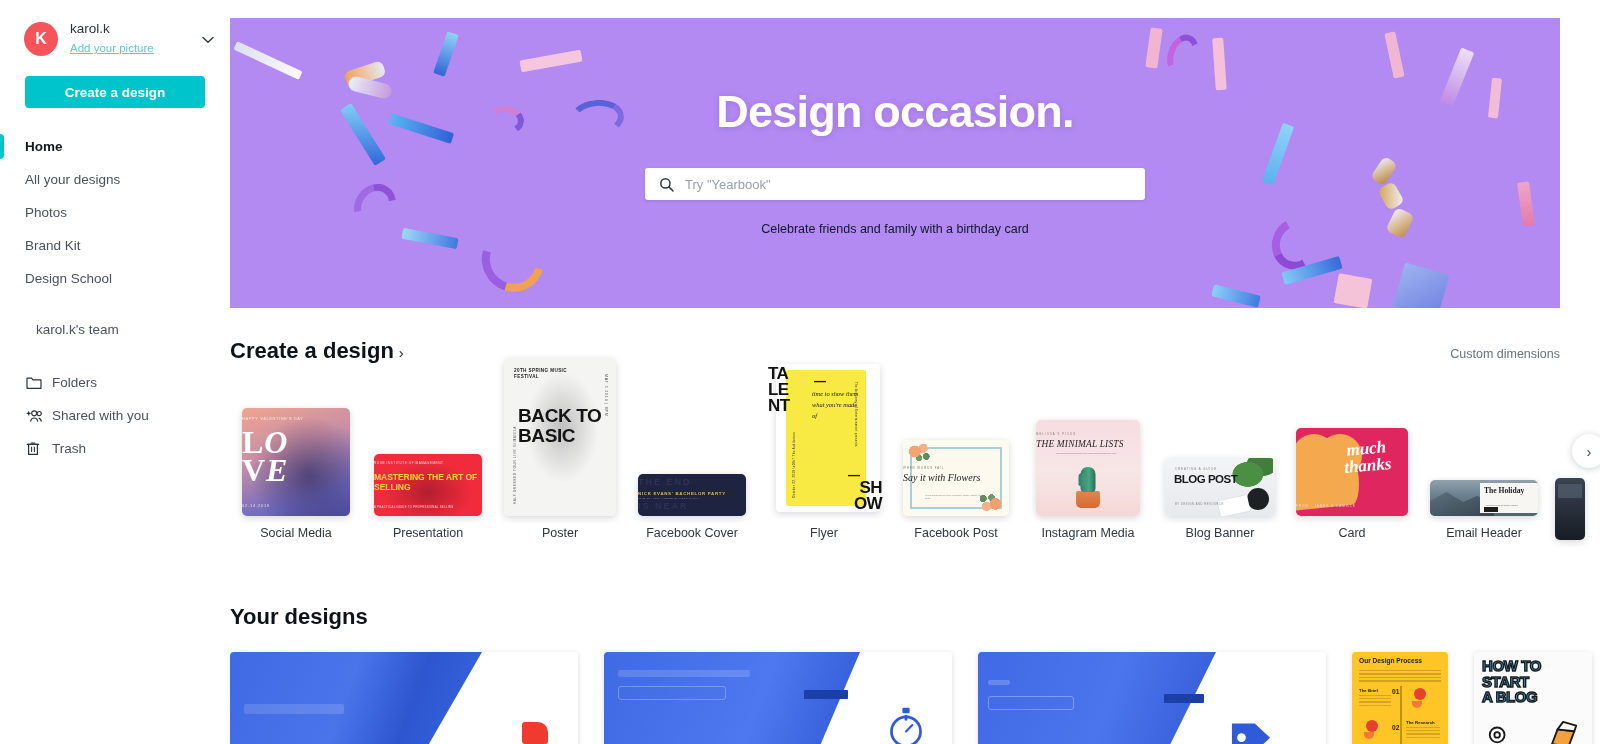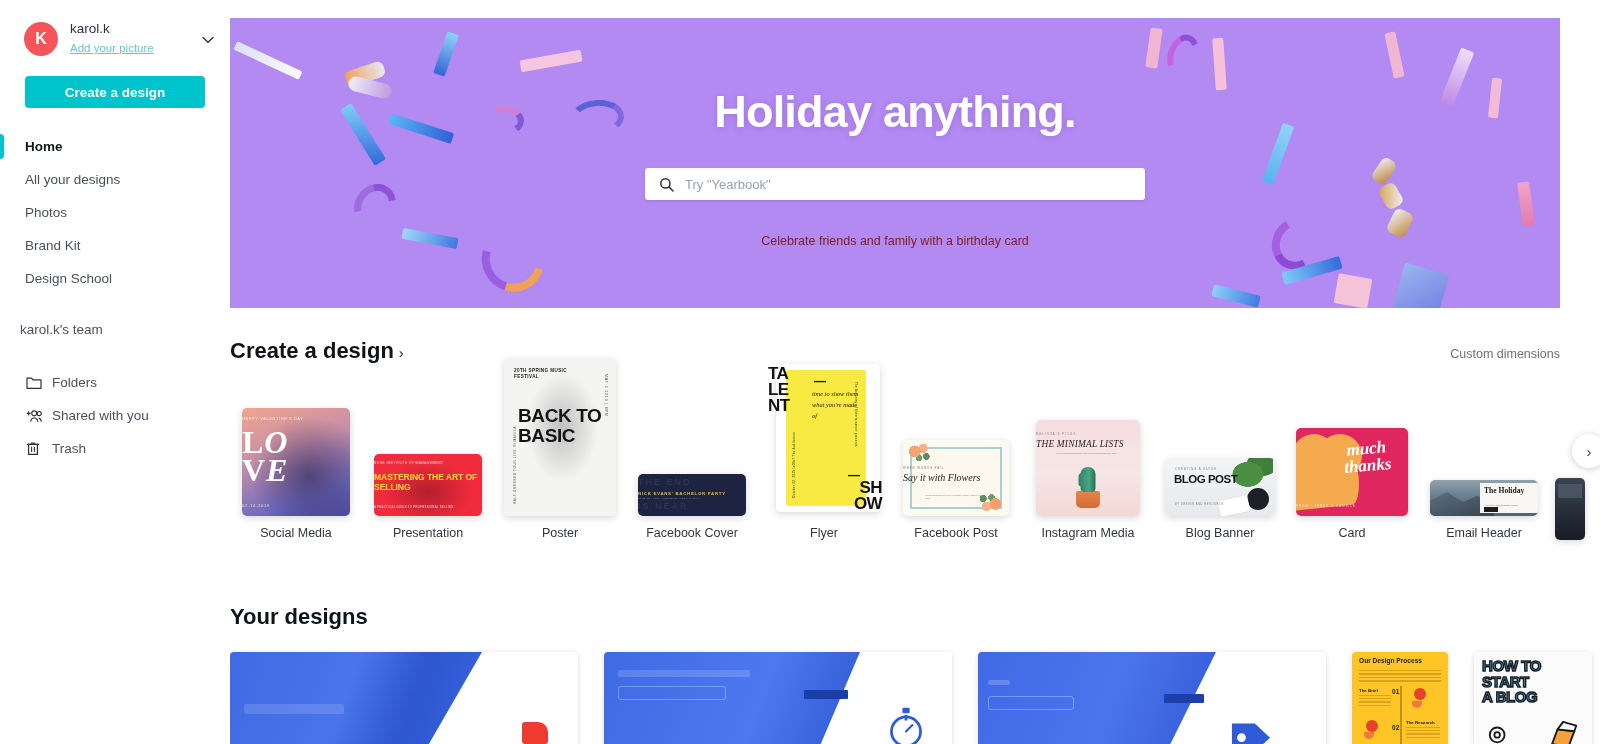--- a/index.html
+++ b/index.html
@@ -44,21 +44,21 @@
     height: 33px; display: flex; align-items: center;
     padding-left: 25px; font-size: 13.5px; color: #4a515c;
     position: relative; cursor: pointer;
   }
   .nav-item.active { font-weight: 700; color: #13181f; }
   .nav-item.active::before {
     content: ""; position: absolute; left: -4px; top: 4px;
     width: 8px; height: 25px; border-radius: 4px; background: #00c4cc;
   }
   .nav-gap { height: 19px; }
-  .team-label { font-size: 13.5px; color: #4a515c; padding-left: 20px; height: 30px; display: flex; align-items: center; }
+  .team-label { font-size: 13.5px; color: #4a515c; padding-left: 36px; height: 30px; display: flex; align-items: center; }
 
   .nav-icons { margin-top: 22px; }
   .nav-irow {
     height: 33px; display: flex; align-items: center;
     padding-left: 26px; font-size: 13.5px; color: #4a515c; cursor: pointer;
   }
   .nav-irow .ic { width: 26px; flex: 0 0 26px; color: #2d333c; display: flex; align-items: center; }
 
   
   .main { flex: 1; height: 744px; position: relative; overflow: hidden; background: #fff; }
@@ -87,21 +87,21 @@
     border-radius: 3px; display: flex; align-items: center; padding: 0 14px;
     box-shadow: 0 1px 3px rgba(60,20,110,.12);
   }
   .searchbar .mag { flex: 0 0 20px; color: #2f3640; display: flex; align-items: center; }
   .search-input {
     border: none; outline: none; flex: 1; margin-left: 6px;
     font-size: 13px; color: #3c4450; background: transparent;
     font-family: "Liberation Sans", sans-serif;
   }
   .search-input::placeholder { color: #9aa1ab; }
-  .hero-sub { margin-top: 34px; font-size: 12.5px; color: #7f1d1d; }
+  .hero-sub { margin-top: 22px; font-size: 12.5px; color: #0f172a; }
 
   
   .sec-head {
     margin: 30px 40px 0 0; padding-left: 0;
     display: flex; align-items: baseline; justify-content: space-between;
   }
   .sec-title { font-size: 22px; font-weight: 700; color: #0e1318; display: flex; align-items: baseline; cursor: pointer; }
   .sec-title .arw { font-size: 15px; margin-left: 5px; font-weight: 400; color: #1b2129; }
   .custom-dim { font-size: 12.5px; color: #6a717c; cursor: pointer; margin-left: 16px; }
 
@@ -242,21 +242,21 @@
         <i class="conf" style="right:150px;top:192px;width:20px;height:26px;background:linear-gradient(120deg,#f4f7fb,#c08b34);border-radius:6px;transform:rotate(26deg)"></i>
         <i class="conf" style="right:218px;top:246px;width:60px;height:13px;background:linear-gradient(90deg,#7ecdf6,#2f68d9);transform:rotate(-16deg)"></i>
         <i class="conf" style="right:190px;top:258px;width:34px;height:30px;background:#f8c6d6;transform:rotate(10deg)"></i>
         <i class="conf" style="right:116px;top:250px;width:46px;height:46px;background:linear-gradient(135deg,#9bb7f0,#6d7fe0);transform:rotate(16deg)"></i>
         <i class="conf" style="right:300px;top:272px;width:48px;height:12px;background:linear-gradient(90deg,#8ad4f8,#3a7ade);transform:rotate(14deg)"></i>
         <i class="conf" style="right:60px;top:60px;width:10px;height:40px;background:#f6bed6;transform:rotate(6deg)"></i>
         <i class="conf" style="right:28px;top:164px;width:12px;height:44px;background:linear-gradient(180deg,#f2a7c6,#e47aab);transform:rotate(-8deg)"></i>
       </div>
 
       <div class="hero-inner">
-        <h1 class="hero-title">Holiday anything.</h1>
+        <h1 class="hero-title">Design occasion.</h1>
 
         <div class="searchbar">
           <span class="mag">
             <svg width="15" height="15" viewBox="0 0 15 15">
               <circle cx="6.4" cy="6.4" r="4.6" fill="none" stroke="#2f3640" stroke-width="1.5"></circle>
               <path d="M9.9 9.9 14 14" stroke="#2f3640" stroke-width="1.5" stroke-linecap="round"></path>
             </svg>
           </span>
           <input class="search-input" type="text" placeholder="Try &quot;Yearbook&quot;" style="">
         </div>

